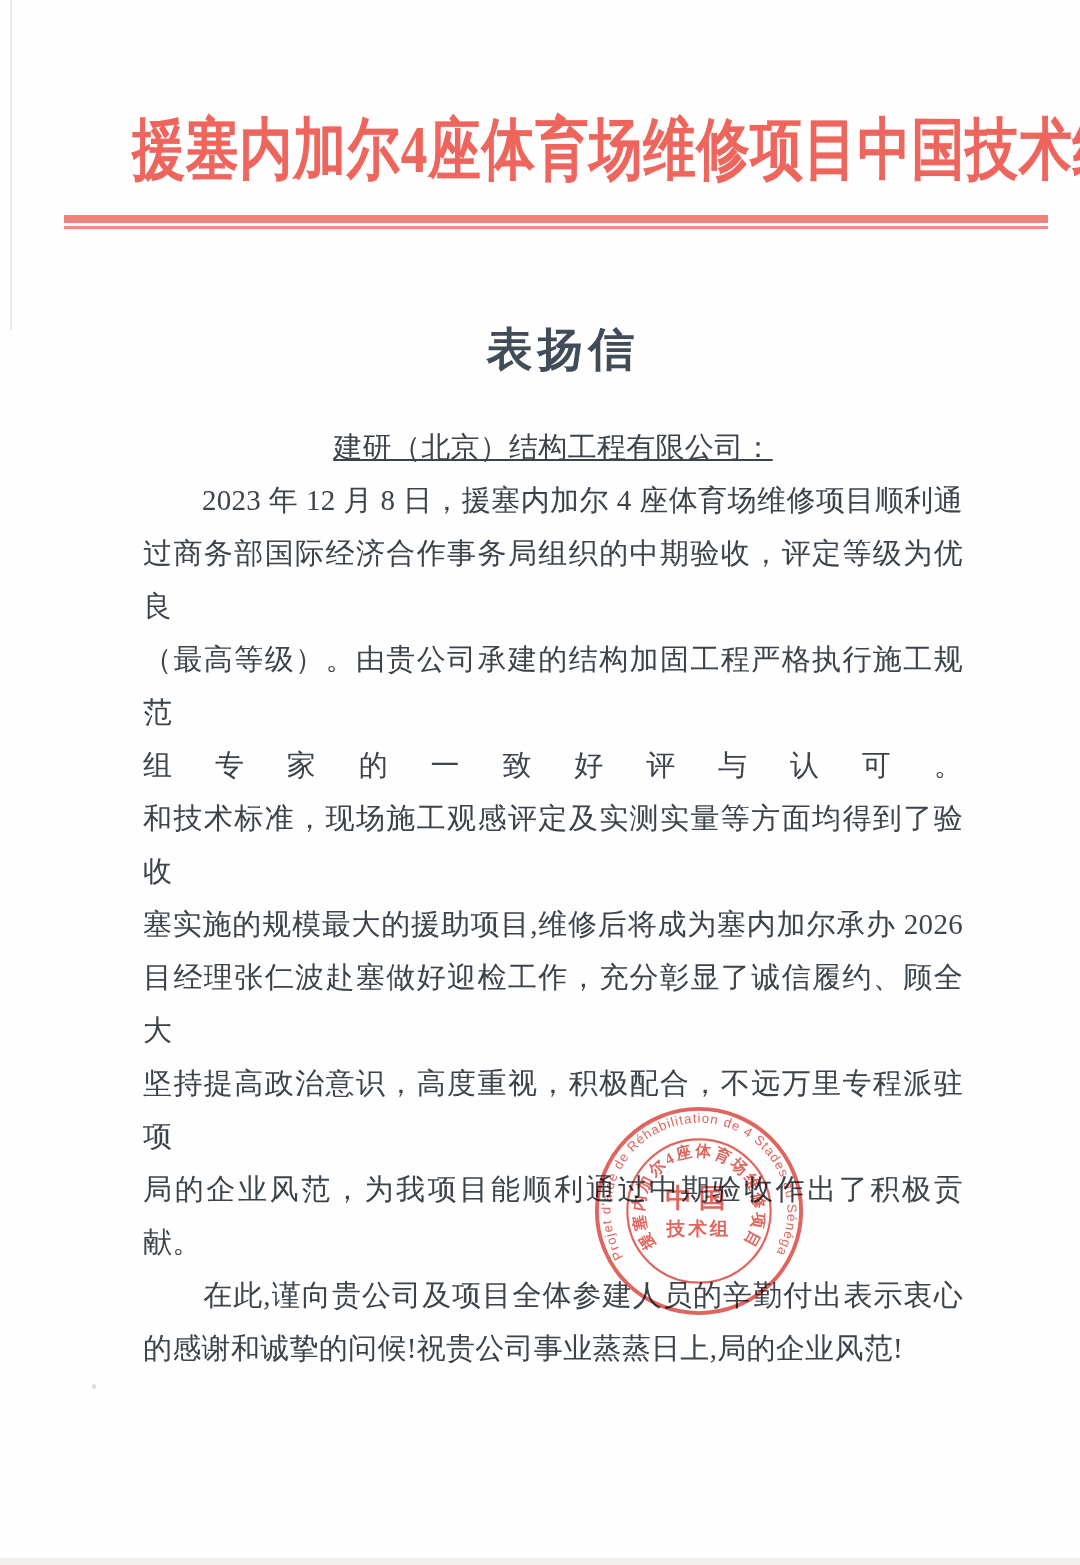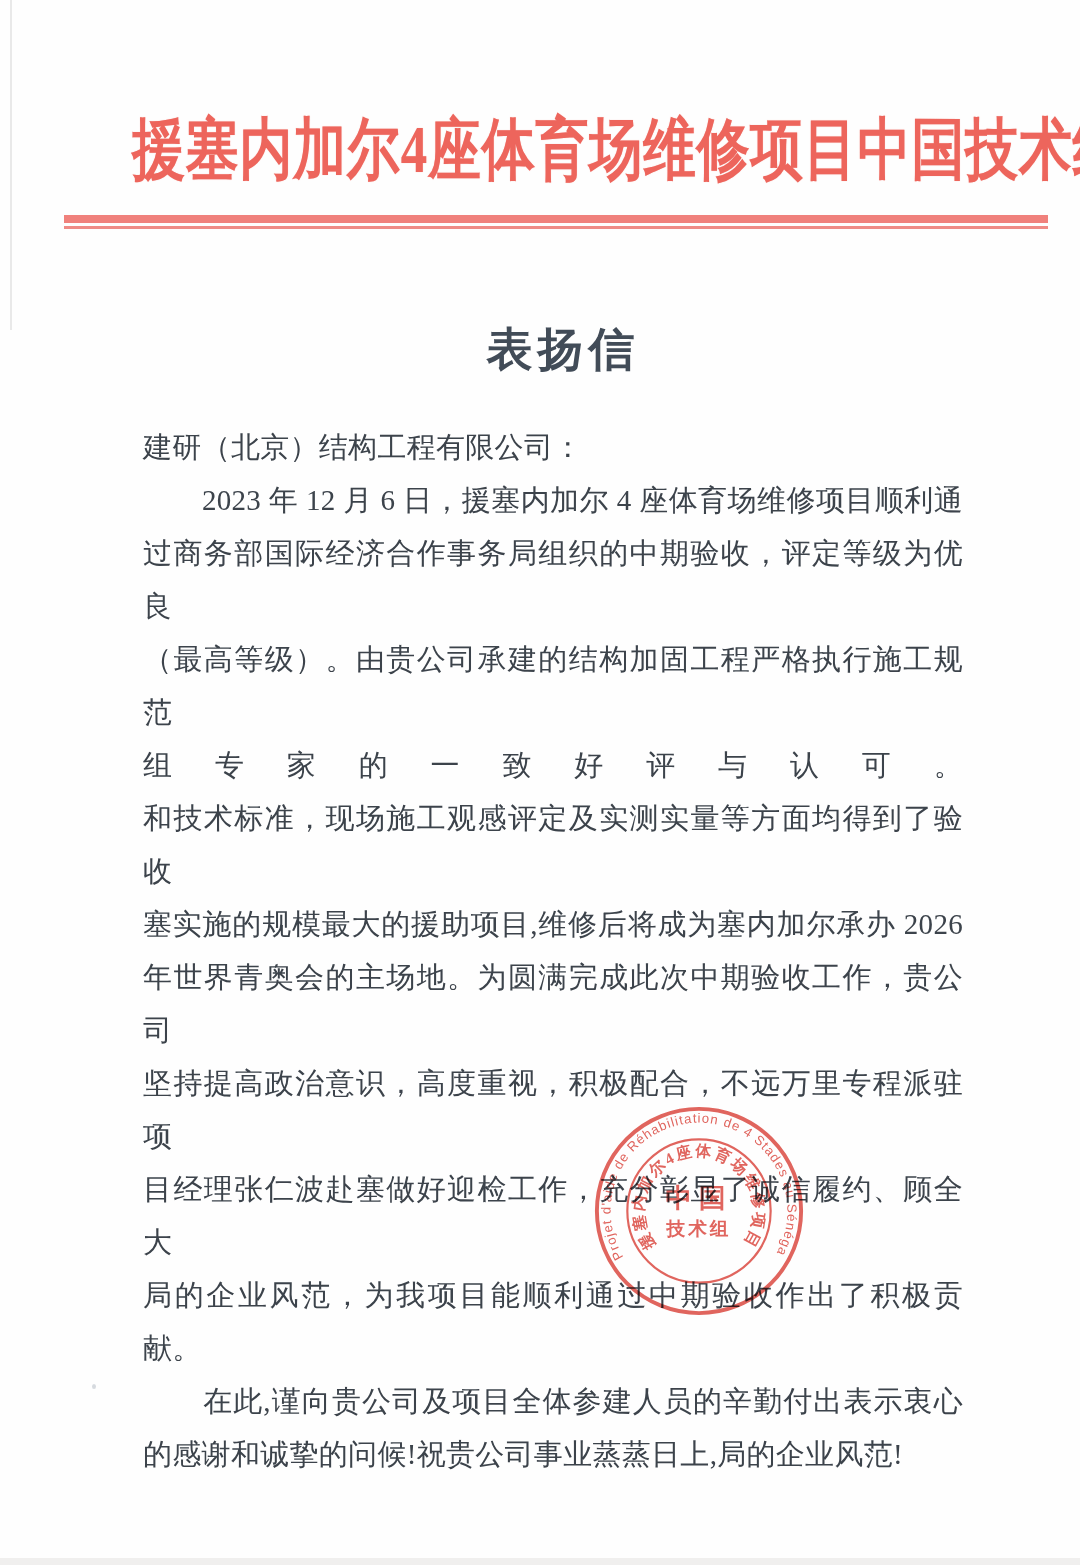--- a/index.html
+++ b/index.html
@@ -63,21 +63,21 @@
   }
 
   .body-text {
     width: 820px;
     margin: 40px 117px 0 143px;
     font-size: 29px;
     line-height: 53px;
     color: #3c434b;
     letter-spacing: 0.3px;
   }
-  .salutation { text-align: left; }
+  .salutation { text-align: center; text-decoration: underline; }
   .para .line {
     text-align: justify;
     text-align-last: justify;
   }
   .para .line:last-child { text-align-last: left; }
 
   .stamp {
     position: absolute;
     left: 591px;
     top: 1103px;
@@ -100,31 +100,30 @@
   </div>
   <div class="rule-thick"></div>
   <div class="rule-thin"></div>
 
   <div class="doc-title">表扬信</div>
 
   <div class="body-text">
     <div class="salutation">建研（北京）结构工程有限公司：</div>
     <div>
         <div class="para">
-          <div class="line">　　2023 年 12 月 6 日，援塞内加尔 4 座体育场维修项目顺利通</div>
+          <div class="line">　　2023 年 12 月 8 日，援塞内加尔 4 座体育场维修项目顺利通</div>
           <div class="line">过商务部国际经济合作事务局组织的中期验收，评定等级为优良</div>
           <div class="line">（最高等级）。由贵公司承建的结构加固工程严格执行施工规范</div>
           <div class="line">组专家的一致好评与认可。</div>
           <div class="line">和技术标准，现场施工观感评定及实测实量等方面均得到了验收</div>
         </div>
         <div class="para">
           <div class="line">塞实施的规模最大的援助项目,维修后将成为塞内加尔承办 2026</div>
-          <div class="line">年世界青奥会的主场地。为圆满完成此次中期验收工作，贵公司</div>
+          <div class="line">目经理张仁波赴塞做好迎检工作，充分彰显了诚信履约、顾全大</div>
           <div class="line">坚持提高政治意识，高度重视，积极配合，不远万里专程派驻项</div>
-          <div class="line">目经理张仁波赴塞做好迎检工作，充分彰显了诚信履约、顾全大</div>
           <div class="line">局的企业风范，为我项目能顺利通过中期验收作出了积极贡献。</div>
         </div>
         <div class="para">
           <div class="line">　　在此,谨向贵公司及项目全体参建人员的辛勤付出表示衷心</div>
           <div class="line">的感谢和诚挚的问候!祝贵公司事业蒸蒸日上,局的企业风范!</div>
         </div>
       </div>
   </div>
 
   <svg class="stamp" viewBox="0 0 220 220" xmlns="http://www.w3.org/2000/svg">

